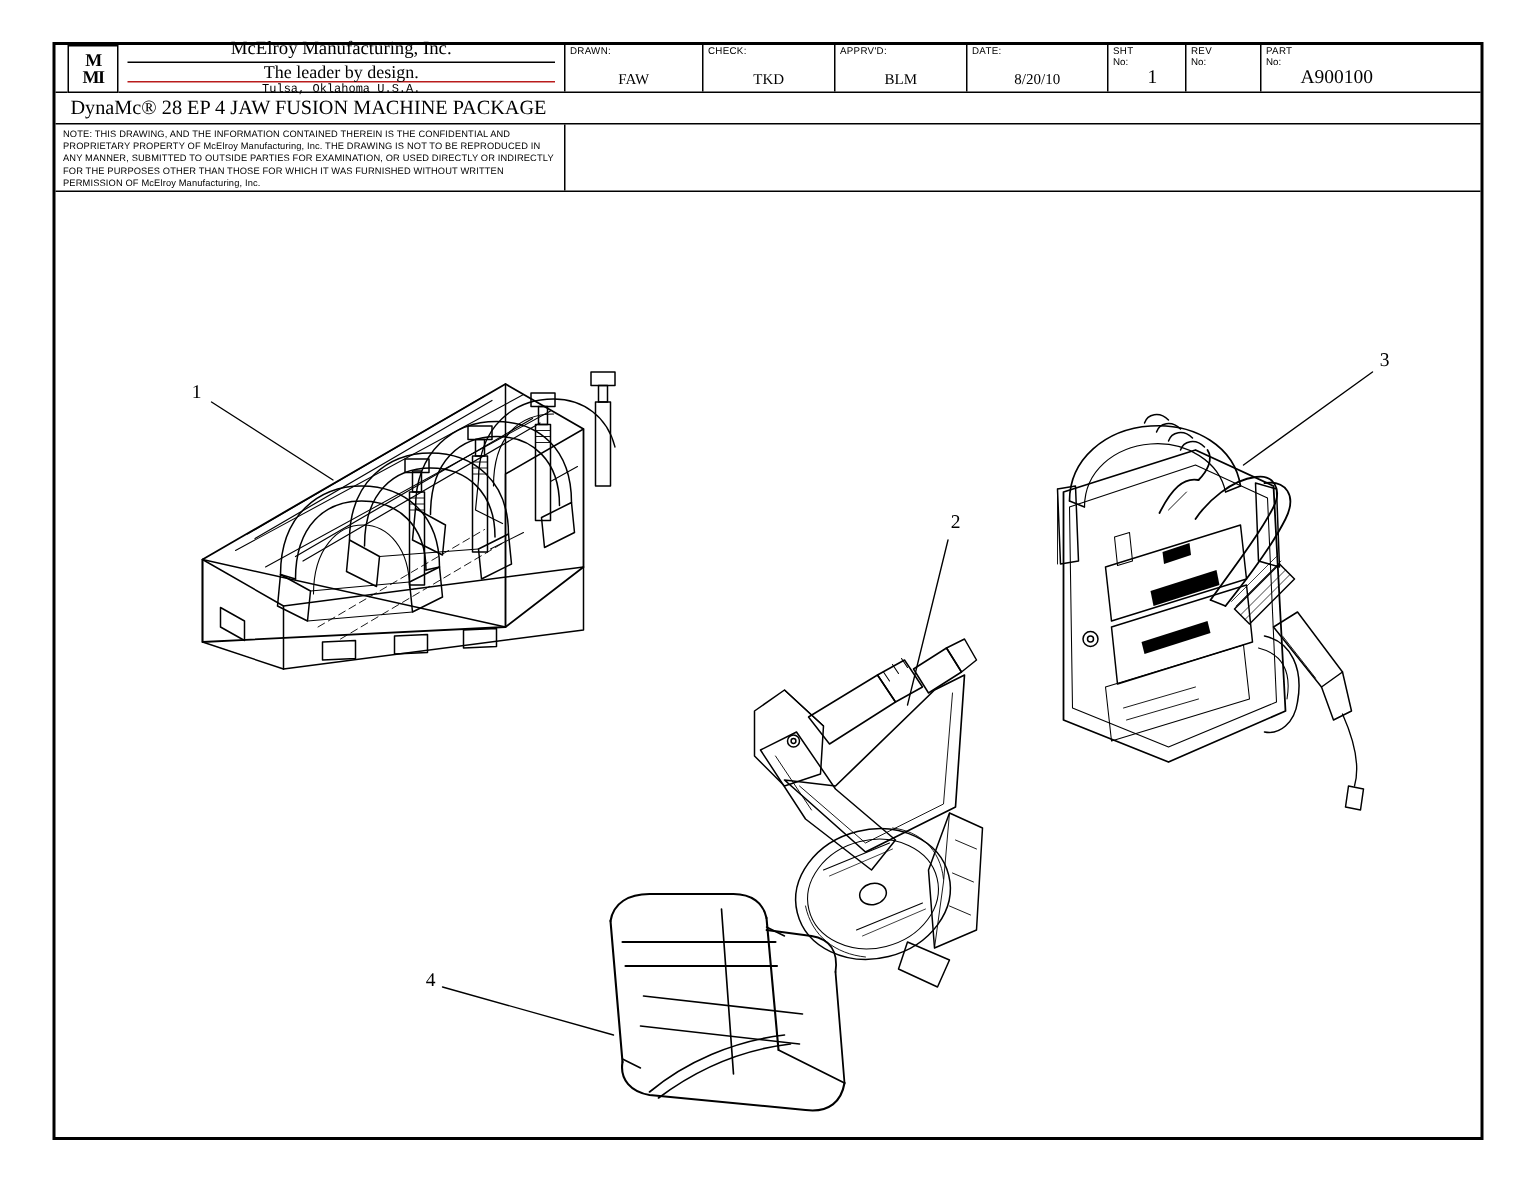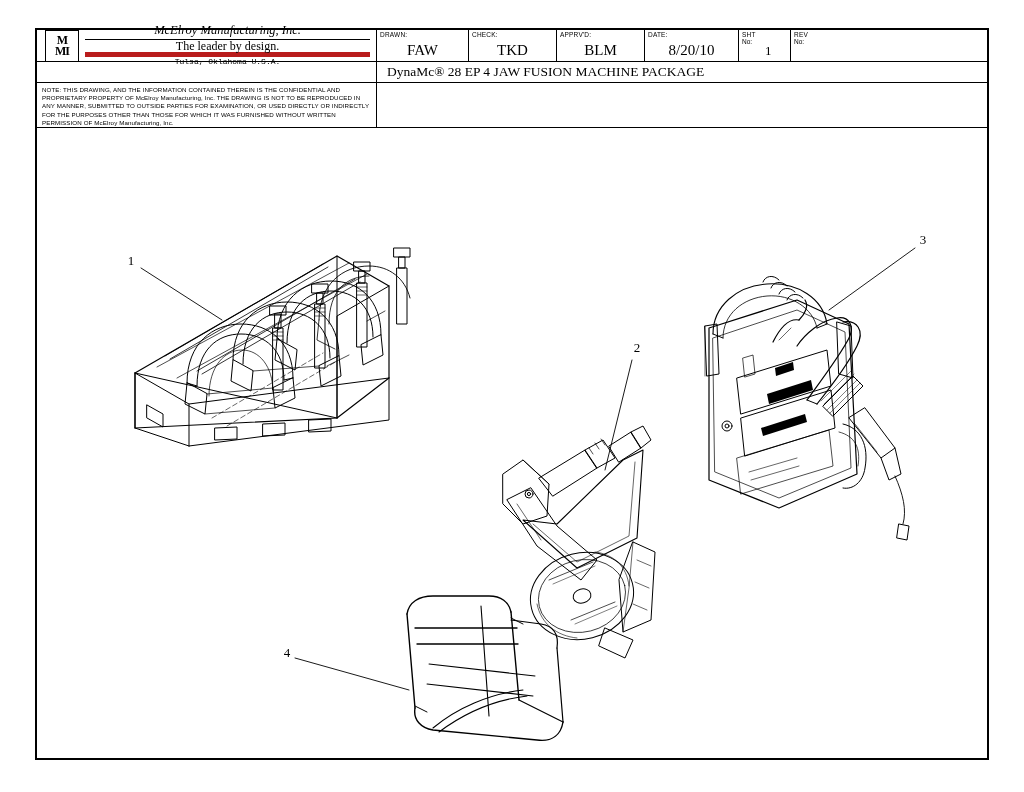--- a/index.html
+++ b/index.html
@@ -39,20 +39,21 @@
     display: flex;
     height: 32px;
     border-bottom: 1px solid #000;
     box-sizing: border-box;
   }
   #tb-row2 {
     display: flex;
     height: 21px;
     border-bottom: 1px solid #000;
     box-sizing: border-box;
+    flex-direction: column;
   }
   #tb-row3 {
     display: flex;
     height: 44px;
     box-sizing: border-box;
   }
 
   .logo-cell {
     width: 340px;
     border-right: 1px solid #000;
@@ -84,28 +85,27 @@
   .logo-text {
     flex: 1 1 auto;
     text-align: center;
     line-height: 1.05;
     padding-right: 6px;
   }
   .logo-text .l1 {
     font-family: "Liberation Serif", serif;
     font-size: 12.5px;
     display: block;
-    font-style: italic;
   }
   .logo-text .l2 {
     font-family: "Liberation Serif", serif;
     font-size: 12px;
     display: block;
     border-top: 1px solid #000;
-    border-bottom: 5px solid #b91c1c;
+    border-bottom: 1px solid #b91c1c;
     margin-top: 1px;
   }
   .logo-text .l3 {
     font-family: Liberation Mono, monospace;
     font-size: 8px;
     display: block;
     margin-top: 1px;
   }
 
   .field {
@@ -130,21 +130,21 @@
     font-size: 6.5px;
     line-height: 7px;
   }
   .field .val {
     position: absolute;
     left: 0;
     right: 0;
     bottom: 2px;
     text-align: center;
     font-family: "Liberation Serif", serif;
-    font-size: 15px;
+    font-size: 10px;
   }
   .field .val-left {
     position: absolute;
     left: 26px;
     bottom: 2px;
     font-family: "Liberation Serif", serif;
     font-size: 13px;
   }
 
   .w-drawn  { width: 92px; }
@@ -242,20 +242,25 @@
         <span class="lbl2">No:</span>
         <span class="val-left">1</span>
       </div>
 
       <div class="field w-rev">
         <span class="lbl">REV</span>
         <span class="lbl2">No:</span>
         <span class="val-left"></span>
       </div>
 
+      <div class="field w-part">
+        <span class="lbl">PART</span>
+        <span class="lbl2">No:</span>
+        <span class="val-left">A900100</span>
+      </div>
     </div>
 
     <div id="tb-row2">
       <div class="tb-logo2"></div>
       <div class="tb-desc">DynaMc® 28 EP 4 JAW FUSION MACHINE PACKAGE</div>
     </div>
 
     <div id="tb-row3">
       <div class="note-cell">NOTE: THIS DRAWING, AND THE INFORMATION CONTAINED THEREIN IS THE CONFIDENTIAL AND PROPRIETARY PROPERTY OF McElroy Manufacturing, Inc. THE DRAWING IS NOT TO BE REPRODUCED IN ANY MANNER, SUBMITTED TO OUTSIDE PARTIES FOR EXAMINATION, OR USED DIRECTLY OR INDIRECTLY FOR THE PURPOSES OTHER THAN THOSE FOR WHICH IT WAS FURNISHED WITHOUT WRITTEN PERMISSION OF McElroy Manufacturing, Inc.</div>
       <div class="note-blank"></div>

